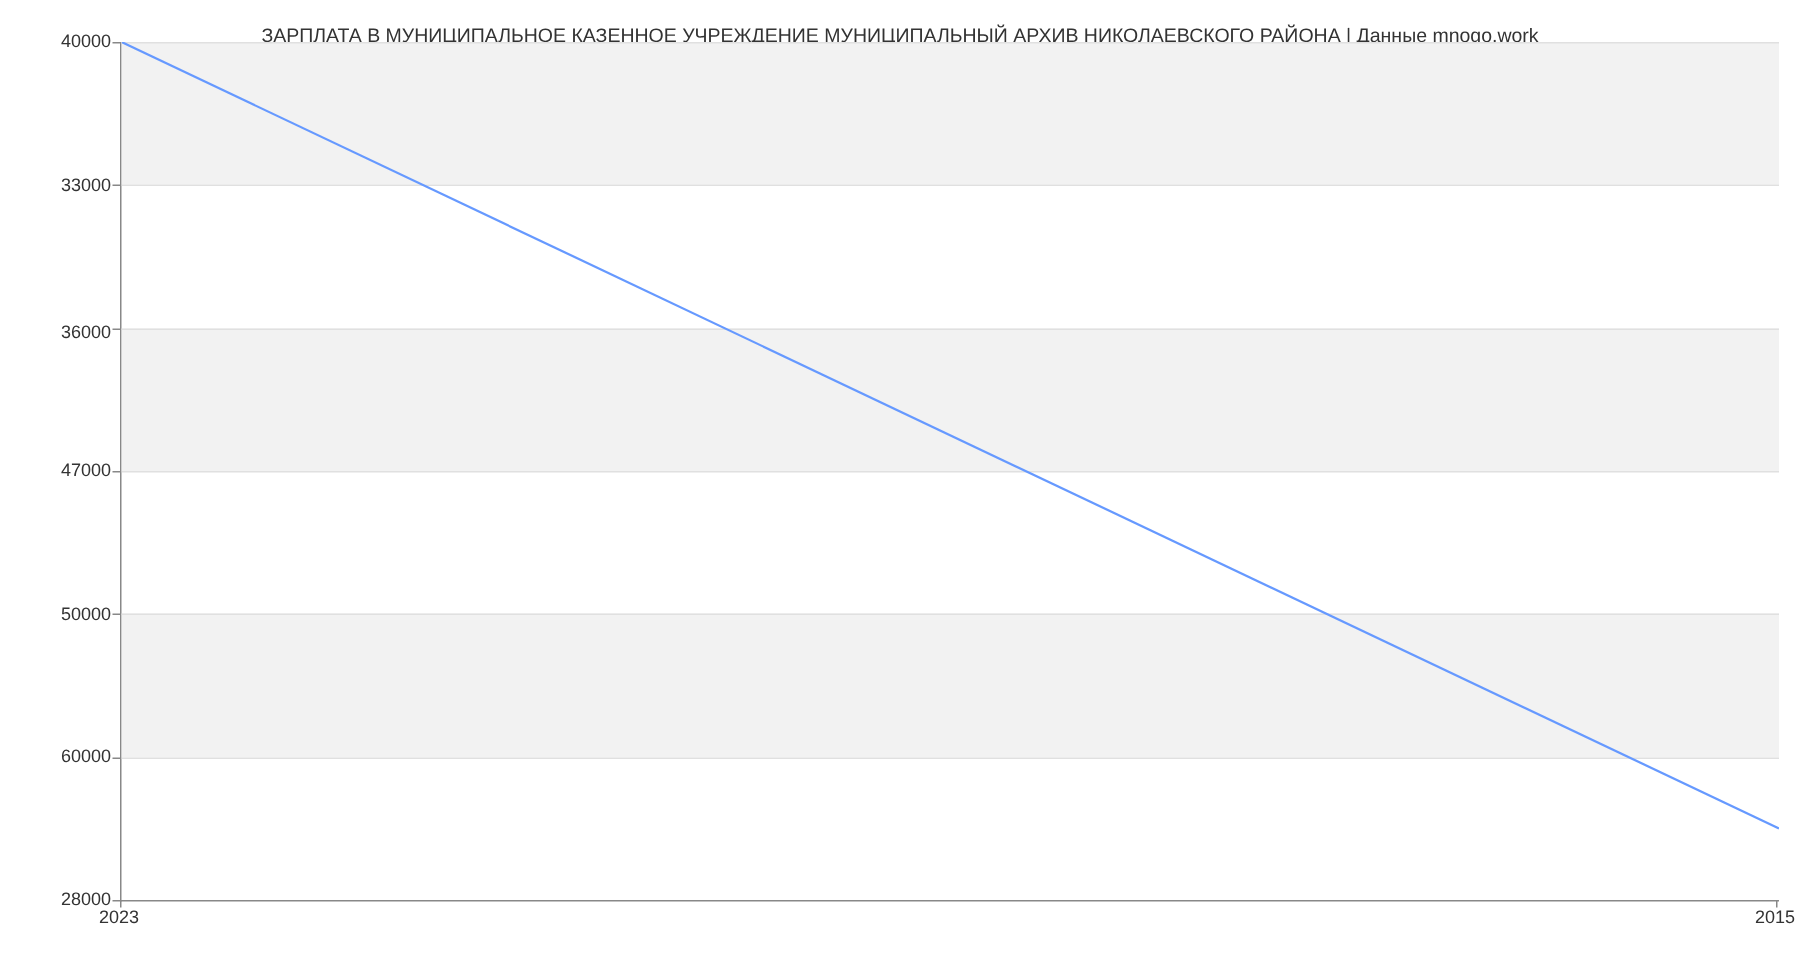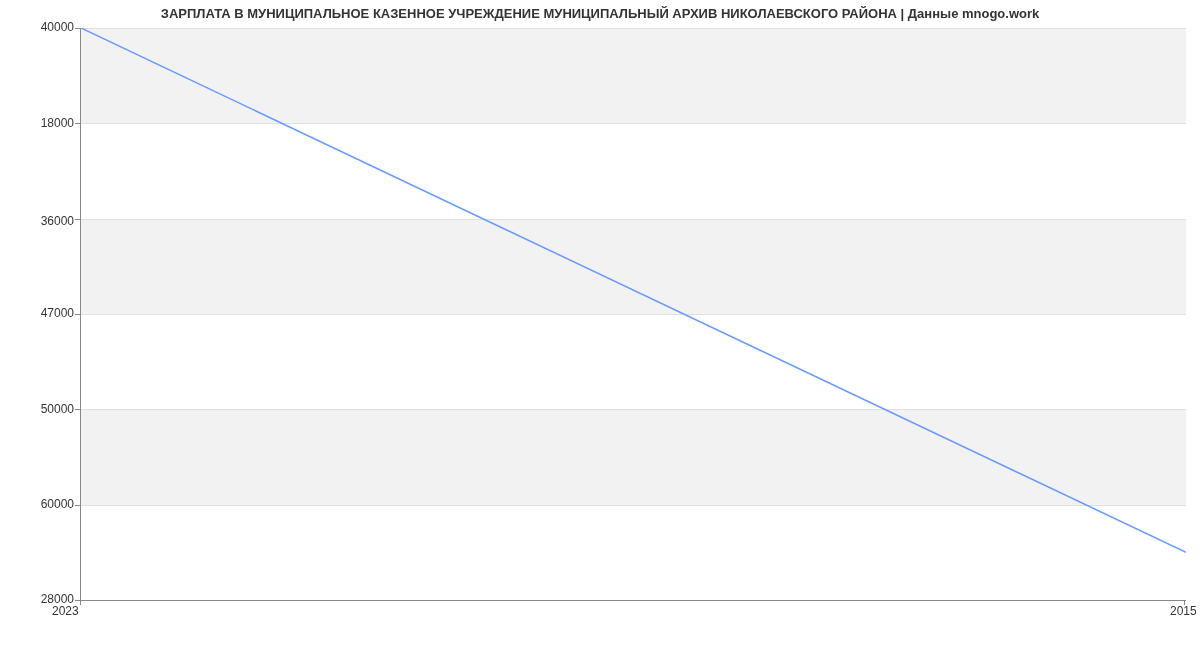--- a/index.html
+++ b/index.html
@@ -12,26 +12,26 @@
     font-size: 12px;
     color: #333333;
   }
   .chart-container {
     position: relative;
     width: 1200px;
     height: 650px;
   }
   .title {
     position: absolute;
-    top: 6px;
+    top: 16px;
     left: 0;
     width: 1200px;
     text-align: center;
     font-size: 13px;
-    font-weight: bold;
+    font-weight: normal;
     color: #333;
   }
   .plot-area {
     position: absolute;
     left: 80px;
     top: 28px;
     width: 1105px;
     height: 572px;
     border-left: 1px solid #888;
     border-bottom: 1px solid #888;
@@ -81,32 +81,32 @@
 <body>
 
 <div class="chart-container">
   <div class="title">ЗАРПЛАТА В МУНИЦИПАЛЬНОЕ КАЗЕННОЕ УЧРЕЖДЕНИЕ МУНИЦИПАЛЬНЫЙ АРХИВ НИКОЛАЕВСКОГО РАЙОНА | Данные mnogo.work</div>
 
   <div class="y-tick-label" style="top:592px">28000</div>
   <div class="y-tick-label" style="top:497px">60000</div>
   <div class="y-tick-label" style="top:402px">50000</div>
   <div class="y-tick-label" style="top:306px">47000</div>
   <div class="y-tick-label" style="top:214px">36000</div>
-  <div class="y-tick-label" style="top:116px">18000</div>
+  <div class="y-tick-label" style="top:116px">33000</div>
   <div class="y-tick-label" style="top:20px">40000</div>
 
   <div class="tick-mark" style="left:75px;top:600px;width:5px;height:1px;"></div>
   <div class="tick-mark" style="left:75px;top:505px;width:5px;height:1px;"></div>
   <div class="tick-mark" style="left:75px;top:409px;width:5px;height:1px;"></div>
   <div class="tick-mark" style="left:75px;top:314px;width:5px;height:1px;"></div>
   <div class="tick-mark" style="left:75px;top:219px;width:5px;height:1px;"></div>
   <div class="tick-mark" style="left:75px;top:123px;width:5px;height:1px;"></div>
   <div class="tick-mark" style="left:75px;top:28px;width:5px;height:1px;"></div>
 
-  <div class="x-tick-label" style="left:52px">2023</div>
+  <div class="x-tick-label" style="left:66px">2023</div>
   <div class="x-tick-label" style="left:1170px">2015</div>
 
   <div class="tick-mark" style="left:80px;top:600px;width:1px;height:5px;"></div>
   <div class="tick-mark" style="left:1184px;top:600px;width:1px;height:5px;"></div>
 
   <div class="plot-area">
 
     <div class="band" style="top:381.33px;height:95.33px"></div>
     <div class="band" style="top:190.67px;height:95.33px"></div>
     <div class="band" style="top:0px;height:95.33px"></div>

